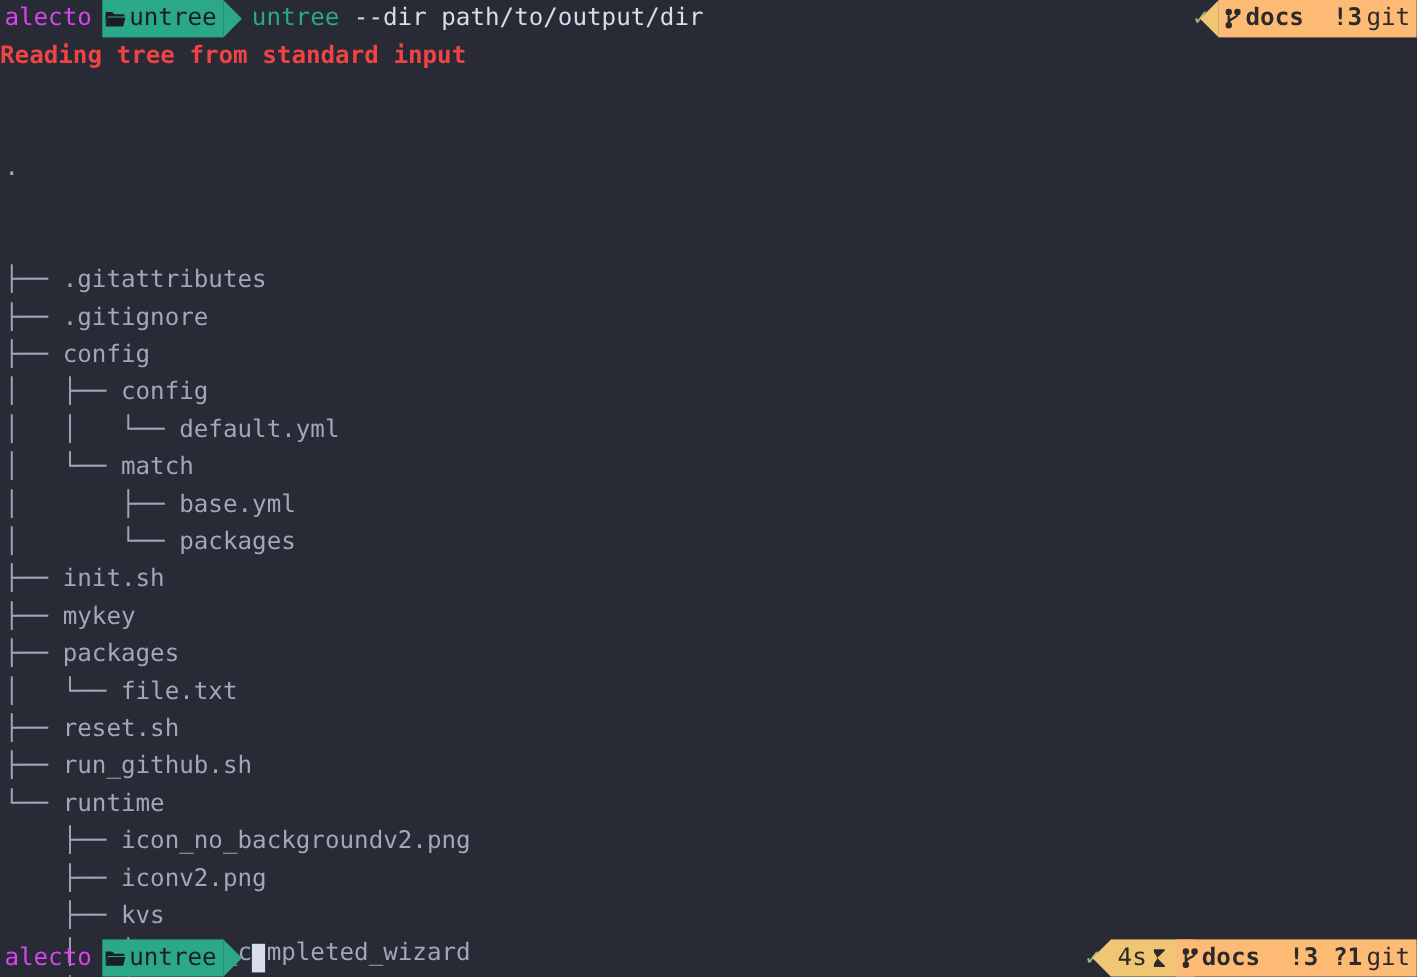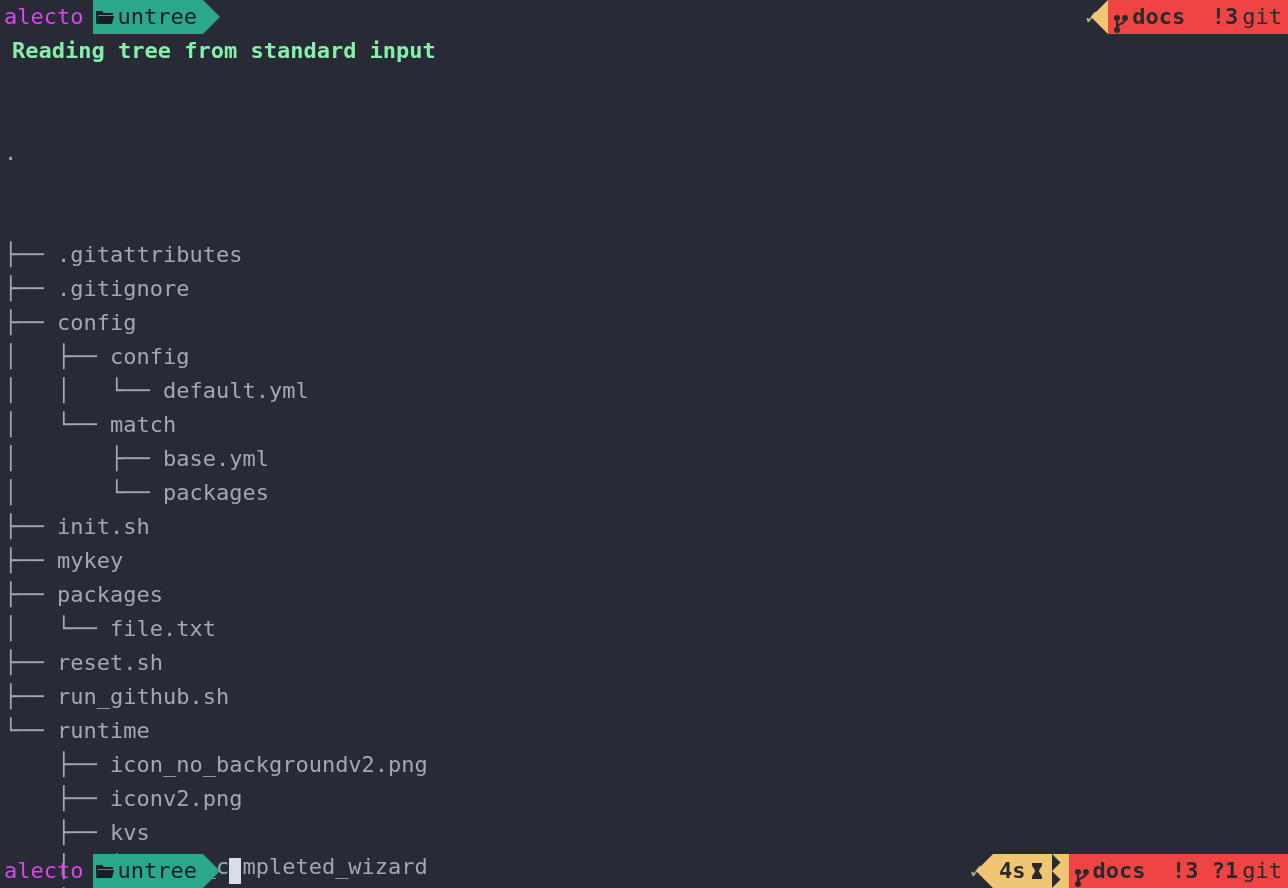--- a/index.html
+++ b/index.html
@@ -49,23 +49,23 @@
   .folder-icon {
     margin-right: 2px;
     display: inline-block;
   }
   .cmd {
     margin-left: 26px;
   }
   .cmd-name { color: #2aa889; }
   .cmd-arg { color: #d8dee9; }
   .reading {
-    color: #86efac;
+    color: #ef4444;
     font-weight: bold;
-    padding-left: 12px;
+    padding-left: 0;
   }
   .tree {
     color: #a0a8b7;
     white-space: pre;
     padding-left: 4px;
   }
   .tree-line { display: block; }
   .status-right {
     position: absolute;
     right: 0;
@@ -73,25 +73,25 @@
     align-items: center;
     height: 34px;
   }
   .status-top { top: 0; }
   .status-bottom { bottom: 0; }
   .check {
     color: #8fbf7f;
     padding: 0 10px;
   }
   .badge-yellow {
-    background: #ef4444;
+    background: #fdba74;
     color: #2a2a2a;
     padding: 0 6px;
     display: inline-flex;
-    align-items: flex-end;
+    align-items: center;
     height: 34px;
     position: relative;
     font-weight: 600;
   }
   .badge-yellow::before {
     content: "";
     position: absolute;
     left: -17px;
     top: 0;
     border-top: 17px solid transparent;
@@ -117,22 +117,21 @@
     vertical-align: middle;
   }
   .time-badge {
     background: #f0c674;
     color: #2a2a2a;
     padding: 0 8px 0 6px;
     display: inline-flex;
     align-items: center;
     height: 34px;
     position: relative;
-    margin-right: 17px;
-    font-weight:700;
+    font-weight:400;
   }
   .time-badge::before {
     content: "";
     position: absolute;
     left: -17px;
     top: 0;
     border-top: 17px solid transparent;
     border-bottom: 17px solid transparent;
     border-right: 17px solid #f0c674;
   }
@@ -155,20 +154,24 @@
 
   <div class="prompt-line">
     <span class="seg-user">alecto</span>
     <span class="seg-folder">
       <span class="folder-icon">
         <svg width="20" height="18" viewBox="0 0 20 18">
             <path fill="#1a1c26" d="M1 3h6l2 2h9v2H3L1 15V3zm2 5h16l-2 8H1l2-8z"></path>
           </svg>
       </span>
       <span>untree</span>
+    </span>
+    <span class="cmd">
+      <span class="cmd-name">untree</span>
+      <span class="cmd-arg"> <span>--dir path/to/output/dir</span></span>
     </span>
   </div>
 
   <div class="status-right status-top">
     <span class="check">✓</span>
     <span class="badge-yellow">
       <span class="branch-icon">
         <svg width="14" height="20" viewBox="0 0 14 20">
             <path fill="#2a2a2a" d="M3 2a2 2 0 100 4 2 2 0 000-4zm8 0a2 2 0 100 4 2 2 0 000-4zM3 14a2 2 0 100 4 2 2 0 000-4zM3 6v8M11 6c0 4-8 3-8 8" stroke="#2a2a2a" stroke-width="2"></path>
           </svg>

